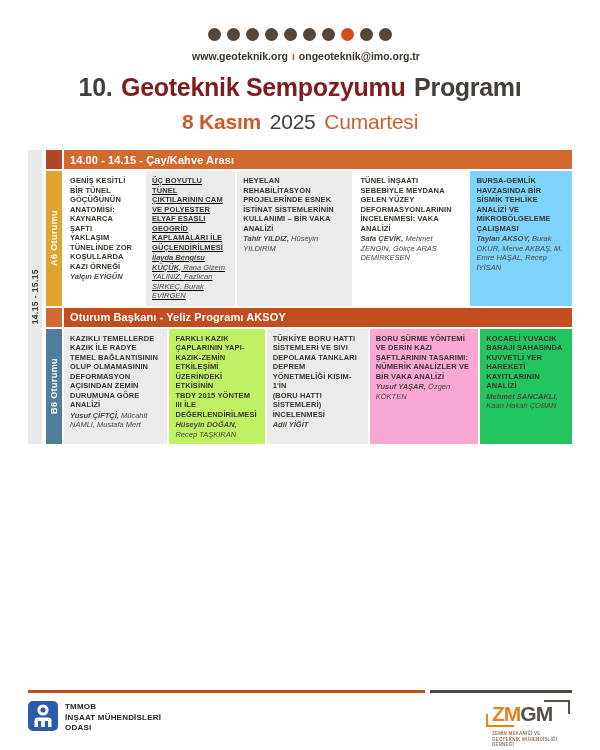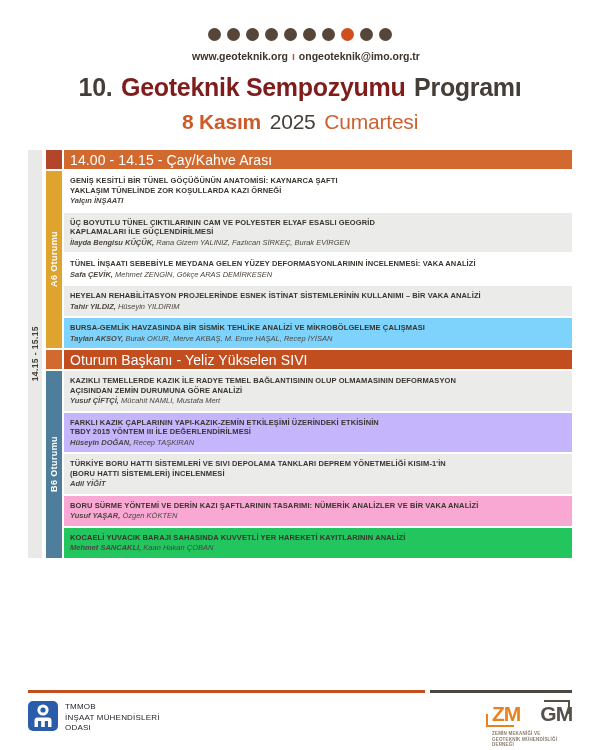--- a/index.html
+++ b/index.html
@@ -24,41 +24,41 @@
 
   
   .program{width:544px;margin:16px auto 0;display:flex;gap:4px;align-items:stretch;}
   .time-col{width:14px;display:flex;align-items:center;justify-content:center;}
   .vtext{writing-mode:vertical-rl;transform:rotate(180deg);white-space:nowrap;}
   .time-col .vtext{font-size:8.5px;font-weight:bold;color:#45403A;letter-spacing:0.4px;}
   .rows{flex:1;display:flex;flex-direction:column;gap:2px;}
 
   .bar-row{display:flex;gap:2px;height:19px;}
   .bar-cell{width:16px;flex:0 0 16px;}
-  .bar{flex:1;display:flex;align-items:center;padding-left:6px;color:#fff;font-size:14px;font-weight:normal;letter-spacing:0.1px;}
+  .bar{flex:1;display:flex;align-items:center;padding-left:6px;color:#fff;font-size:11px;font-weight:bold;letter-spacing:0.1px;}
 
   .session{display:flex;gap:2px;}
   .session-strip{width:16px;flex:0 0 16px;display:flex;align-items:center;justify-content:center;}
   .session-strip .vtext{font-size:9px;font-weight:bold;color:#fff;letter-spacing:0.4px;}
-  .session-papers{flex:1;display:flex;flex-direction:column;gap:2px;}
+  .session-papers{flex:1;display:flex;flex-direction:row;gap:2px;}
 
   .paper{padding:5px 8px 5px 6px;font-size:7.5px;line-height:9.5px;}
   .paper-title{font-weight:bold;color:#39342E;letter-spacing:0.1px;}
   .paper-authors{margin-top:1px;font-style:italic;color:#4C4740;}
   .paper-authors .lead{font-weight:bold;}
 
   
   .footer{position:absolute;left:28px;top:690px;width:544px;}
   .rule{display:flex;gap:5px;height:3px;}
   .rule-left{width:397px;}
   .rule-right{flex:1;}
   .logos{display:flex;justify-content:space-between;align-items:flex-start;margin-top:8px;}
   .tmmob{display:flex;gap:7px;align-items:flex-start;}
   .tmmob-box{width:30px;height:30px;border-radius:5px;flex:0 0 30px;}
-  .tmmob-text{font-size:8px;font-weight:normal;color:#22242B;line-height:10.5px;letter-spacing:0.2px;padding-top:1px;}
+  .tmmob-text{font-size:8px;font-weight:bold;color:#22242B;line-height:10.5px;letter-spacing:0.2px;padding-top:1px;}
   .zmgm{position:relative;width:86px;padding-top:2px;}
   .zmgm-word{position:relative;font-size:21px;font-weight:800;letter-spacing:-1px;line-height:22px;padding-left:6px;}
   .zmgm-bracket-l{position:absolute;left:0;bottom:-2px;width:26px;height:11px;border-left:2px solid;border-bottom:2px solid;}
   .zmgm-bracket-r{position:absolute;right:2px;top:-3px;width:24px;height:12px;border-top:2px solid;border-right:2px solid;}
   .zmgm-sub{margin-top:6px;padding-left:6px;font-size:4.5px;line-height:5.5px;color:#8A7A6A;font-weight:bold;letter-spacing:0.2px;}
 </style>
 </head>
 <body>
 
 <div class="page">
@@ -102,56 +102,56 @@
           <div class="bar" style="background: rgb(210, 105, 46);">14.00 - 14.15 - Çay/Kahve Arası</div>
         </div>
         <div class="session">
           <div class="session-strip" style="background: rgb(222, 164, 45);">
             <span class="vtext">A6 Oturumu</span>
           </div>
           <div class="session-papers">
             <div class="paper" style="background: rgb(255, 255, 255);">
               <div class="paper-title">GENİŞ KESİTLİ BİR TÜNEL GÖÇÜĞÜNÜN ANATOMİSİ: KAYNARCA ŞAFTI</div>
               <div class="paper-title">YAKLAŞIM TÜNELİNDE ZOR KOŞULLARDA KAZI ÖRNEĞİ</div>
-              <div class="paper-authors"><span class="lead">Yalçın İNŞAATI</span><span></span></div>
-            </div>
-            <div class="paper" style="background: rgb(235, 235, 233);">
+              <div class="paper-authors"><span class="lead">Yalçın EYİGÜN</span><span></span></div>
+            </div>
+            <div class="paper" style="background: rgb(235, 235, 233); text-decoration: underline;">
               <div class="paper-title">ÜÇ BOYUTLU TÜNEL ÇIKTILARININ CAM VE POLYESTER ELYAF ESASLI GEOGRİD</div>
               <div class="paper-title">KAPLAMALARI İLE GÜÇLENDİRİLMESİ</div>
               <div class="paper-authors"><span class="lead">İlayda Bengisu KÜÇÜK,</span><span> Rana Gizem YALINIZ, Fazlıcan SİRKEÇ, Burak EVİRGEN</span></div>
             </div>
+            <div class="paper" style="background: rgb(235, 235, 233);">
+              <div class="paper-title">HEYELAN REHABİLİTASYON PROJELERİNDE ESNEK İSTİNAT SİSTEMLERİNİN KULLANIMI – BİR VAKA ANALİZİ</div>
+              <div class="paper-authors"><span class="lead">Tahir YILDIZ,</span><span> Hüseyin YILDIRIM</span></div>
+            </div>
             <div class="paper" style="background: rgb(255, 255, 255);">
               <div class="paper-title">TÜNEL İNŞAATI SEBEBİYLE MEYDANA GELEN YÜZEY DEFORMASYONLARININ İNCELENMESİ: VAKA ANALİZİ</div>
               <div class="paper-authors"><span class="lead">Safa ÇEVİK,</span><span> Mehmet ZENGİN, Gökçe ARAS DEMİRKESEN</span></div>
             </div>
-            <div class="paper" style="background: rgb(235, 235, 233);">
-              <div class="paper-title">HEYELAN REHABİLİTASYON PROJELERİNDE ESNEK İSTİNAT SİSTEMLERİNİN KULLANIMI – BİR VAKA ANALİZİ</div>
-              <div class="paper-authors"><span class="lead">Tahir YILDIZ,</span><span> Hüseyin YILDIRIM</span></div>
-            </div>
             <div class="paper" style="background: #7dd3fc;">
               <div class="paper-title">BURSA-GEMLİK HAVZASINDA BİR SİSMİK TEHLİKE ANALİZİ VE MİKROBÖLGELEME ÇALIŞMASI</div>
               <div class="paper-authors"><span class="lead">Taylan AKSOY,</span><span> Burak OKUR, Merve AKBAŞ, M. Emre HAŞAL, Recep İYİSAN</span></div>
             </div>
           </div>
         </div>
         <div class="bar-row">
           <div class="bar-cell" style="background: rgb(210, 105, 46);"></div>
-          <div class="bar" style="background: rgb(194, 77, 30);">Oturum Başkanı - Yeliz Yükselen SIVI</div>
+          <div class="bar" style="background: rgb(194, 77, 30);">Oturum Başkanı - Yeliz Programı AKSOY</div>
         </div>
         <div class="session">
           <div class="session-strip" style="background: rgb(78, 126, 155);">
             <span class="vtext">B6 Oturumu</span>
           </div>
           <div class="session-papers">
             <div class="paper" style="background: rgb(235, 235, 233);">
               <div class="paper-title">KAZIKLI TEMELLERDE KAZIK İLE RADYE TEMEL BAĞLANTISININ OLUP OLMAMASININ DEFORMASYON</div>
               <div class="paper-title">AÇISINDAN ZEMİN DURUMUNA GÖRE ANALİZİ</div>
               <div class="paper-authors"><span class="lead">Yusuf ÇİFTÇİ,</span><span> Mücahit NAMLI, Mustafa Mert</span></div>
             </div>
-            <div class="paper" style="background: #c4b5fd;">
+            <div class="paper" style="background: #bef264;">
               <div class="paper-title">FARKLI KAZIK ÇAPLARININ YAPI-KAZIK-ZEMİN ETKİLEŞİMİ ÜZERİNDEKİ ETKİSİNİN</div>
               <div class="paper-title">TBDY 2015 YÖNTEM III İLE DEĞERLENDİRİLMESİ</div>
               <div class="paper-authors"><span class="lead">Hüseyin DOĞAN,</span><span> Recep TAŞKIRAN</span></div>
             </div>
             <div class="paper" style="background: rgb(235, 235, 233);">
               <div class="paper-title">TÜRKİYE BORU HATTI SİSTEMLERİ VE SIVI DEPOLAMA TANKLARI DEPREM YÖNETMELİĞİ KISIM-1'İN</div>
               <div class="paper-title">(BORU HATTI SİSTEMLERİ) İNCELENMESİ</div>
               <div class="paper-authors"><span class="lead">Adil YİĞİT</span><span></span></div>
             </div>
             <div class="paper" style="background: #f9a8d4;">
@@ -184,21 +184,21 @@
         <div class="tmmob-text" id="tmmob-text">
             <div>TMMOB</div>
             <div>İNŞAAT MÜHENDİSLERİ</div>
             <div>ODASI</div>
           </div>
       </div>
       <div class="zmgm">
         <div class="zmgm-word">
           <span class="zmgm-bracket-l" id="zmgm-bl" style="border-color: rgb(232, 130, 30);"></span>
           <span class="zmgm-bracket-r" id="zmgm-br" style="border-color: rgb(87, 80, 73);"></span>
-          <span id="zmgm-zm" style="color: rgb(232, 130, 30);">ZM</span><span id="zmgm-gm" style="color: rgb(87, 80, 73); padding-left: 20px;">GM</span>
+          <span id="zmgm-zm" style="color: rgb(232, 130, 30);">ZM</span><span id="zmgm-gm" style="color: rgb(87, 80, 73);">GM</span>
         </div>
         <div class="zmgm-sub" id="zmgm-sub">
             <div>ZEMİN MEKANİĞİ VE</div>
             <div>GEOTEKNİK MÜHENDİSLİĞİ</div>
             <div>DERNEĞİ</div>
           </div>
       </div>
     </div>
   </div>
 

